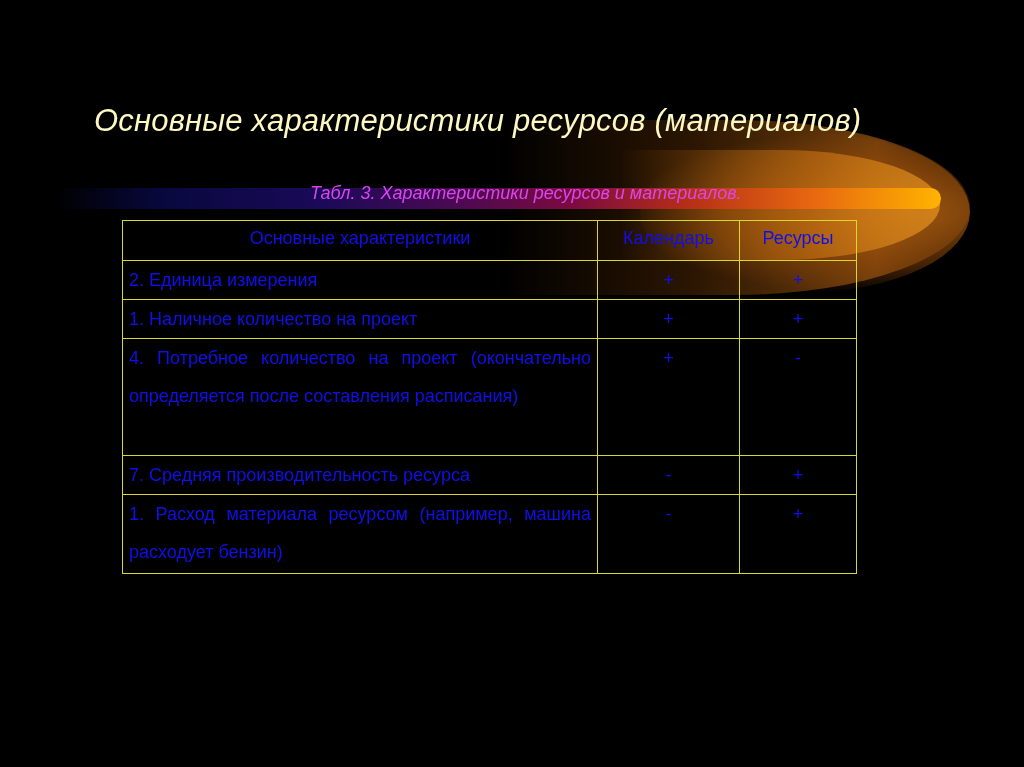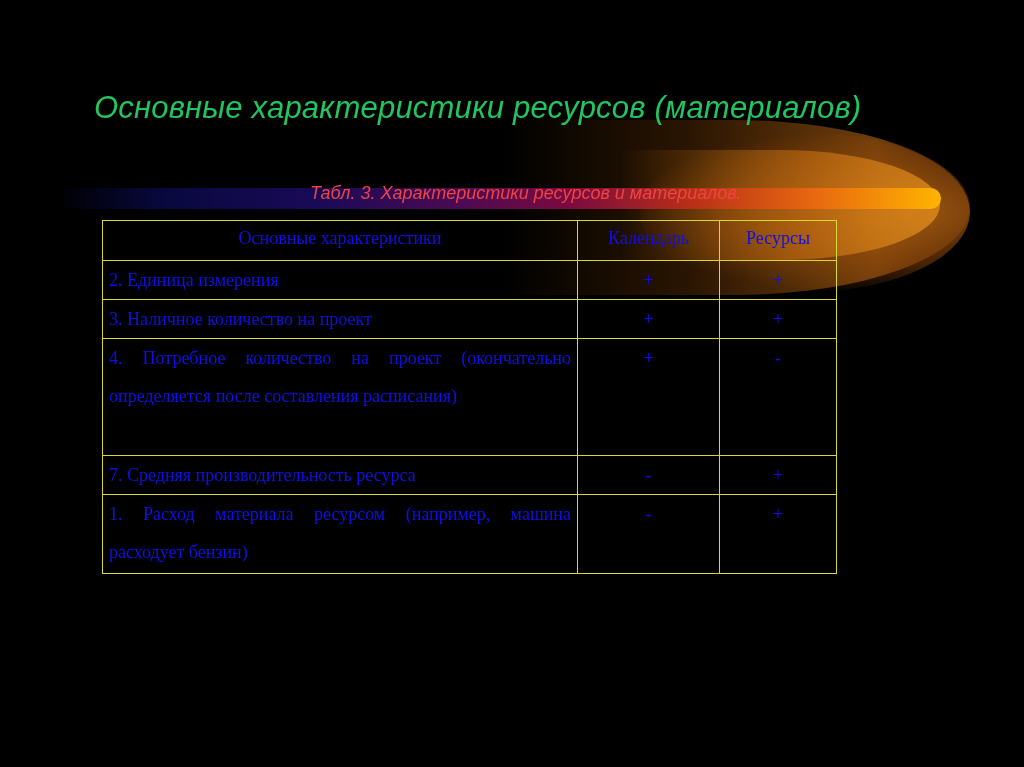--- a/index.html
+++ b/index.html
@@ -1,25 +1,25 @@
 <!DOCTYPE html>
 <html><head>
 <meta charset="utf-8">
 <style>
   html, body { margin:0; padding:0; }
   body { width:1024px; height:767px; background:#000; position:relative; overflow:hidden; font-family:"Liberation Sans", sans-serif; }
   .swoosh { position:absolute; border-radius:50%; }
   .sw1 { left:640px; top:132px; width:330px; height:160px; background:radial-gradient(ellipse at 80% 50%, rgba(200,110,20,0.65) 0%, rgba(160,80,10,0.45) 45%, rgba(60,25,0,0.0) 75%); }
   .sw2 { left:500px; top:120px; width:470px; height:175px; background:linear-gradient(90deg, rgba(0,0,0,0) 0%, rgba(120,60,5,0.35) 40%, rgba(200,110,20,0.55) 80%, rgba(120,60,10,0.35) 100%); border-radius:0 50% 50% 0 / 0 50% 50% 0; }
   .sw3 { left:620px; top:150px; width:320px; height:110px; background:linear-gradient(90deg, rgba(0,0,0,0) 0%, rgba(210,120,20,0.55) 60%, rgba(235,150,30,0.7) 100%); border-radius:0 50% 50% 0 / 0 50% 50% 0; }
-  .title { position:absolute; left:94px; top:90px; font-size:31px; font-style:italic; color:#22c55e; letter-spacing:0.2px; white-space:nowrap; }
+  .title { position:absolute; left:94px; top:103px; font-size:31px; font-style:italic; color:#fef9c3; letter-spacing:0.2px; white-space:nowrap; }
   .bar { position:absolute; left:55px; top:188px; width:886px; height:21px; border-radius:0 11px 11px 0;
          background:linear-gradient(90deg, rgba(0,0,40,0) 0%, #08083e 12%, #1a0a58 30%, #4a0a52 45%, #7a0a40 58%, #b83016 72%, #e86a10 86%, #ffb400 100%); }
-  .caption { position:absolute; left:310px; top:183px; font-size:18px; font-style:italic; color:#ef4444; white-space:nowrap; }
-  table.main { position:absolute; left:102px; top:220px; border-collapse:collapse; font-family:Liberation Serif, serif; color:#1010e6; font-size:18px; }
+  .caption { position:absolute; left:310px; top:183px; font-size:18px; font-style:italic; color:#d946ef; white-space:nowrap; }
+  table.main { position:absolute; left:122px; top:220px; border-collapse:collapse; font-family:Liberation Sans, sans-serif; color:#1010e6; font-size:18px; }
   table.main td { border:1px solid #d8d830; padding:0 6px; vertical-align:top; height:38px; line-height:38px; }
   table.main td.c1 { width:462px; text-align:justify; }
   table.main td.c2 { width:129px; text-align:center; }
   table.main td.c3 { width:104px; text-align:center; }
   table.main tr.hdr td { text-align:center; height:39px; line-height:34px; }
   table.main td.multi { line-height:38px; }
 </style>
 </head>
 <body>
 
@@ -38,21 +38,21 @@
     <td class="c1">Основные характеристики</td>
     <td class="c2">Календарь</td>
     <td class="c3">Ресурсы</td>
   </tr>
   <tr>
     <td class="c1">2. Единица измерения</td>
     <td class="c2">+</td>
     <td class="c3">+</td>
   </tr>
   <tr>
-    <td class="c1">3. Наличное количество на проект</td>
+    <td class="c1">1. Наличное количество на проект</td>
     <td class="c2">+</td>
     <td class="c3">+</td>
   </tr>
   <tr>
     <td class="c1 multi" style="height:116px;">4. Потребное количество на проект (окончательно определяется после составления расписания)</td>
     <td class="c2">+</td>
     <td class="c3">-</td>
   </tr>
   <tr>
     <td class="c1">7. Средняя производительность ресурса</td>

